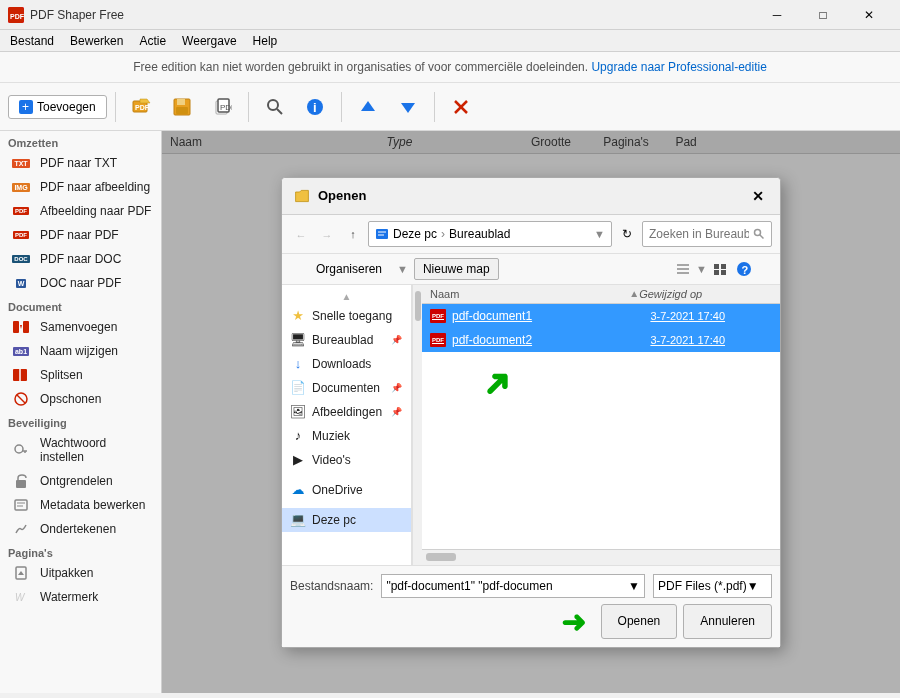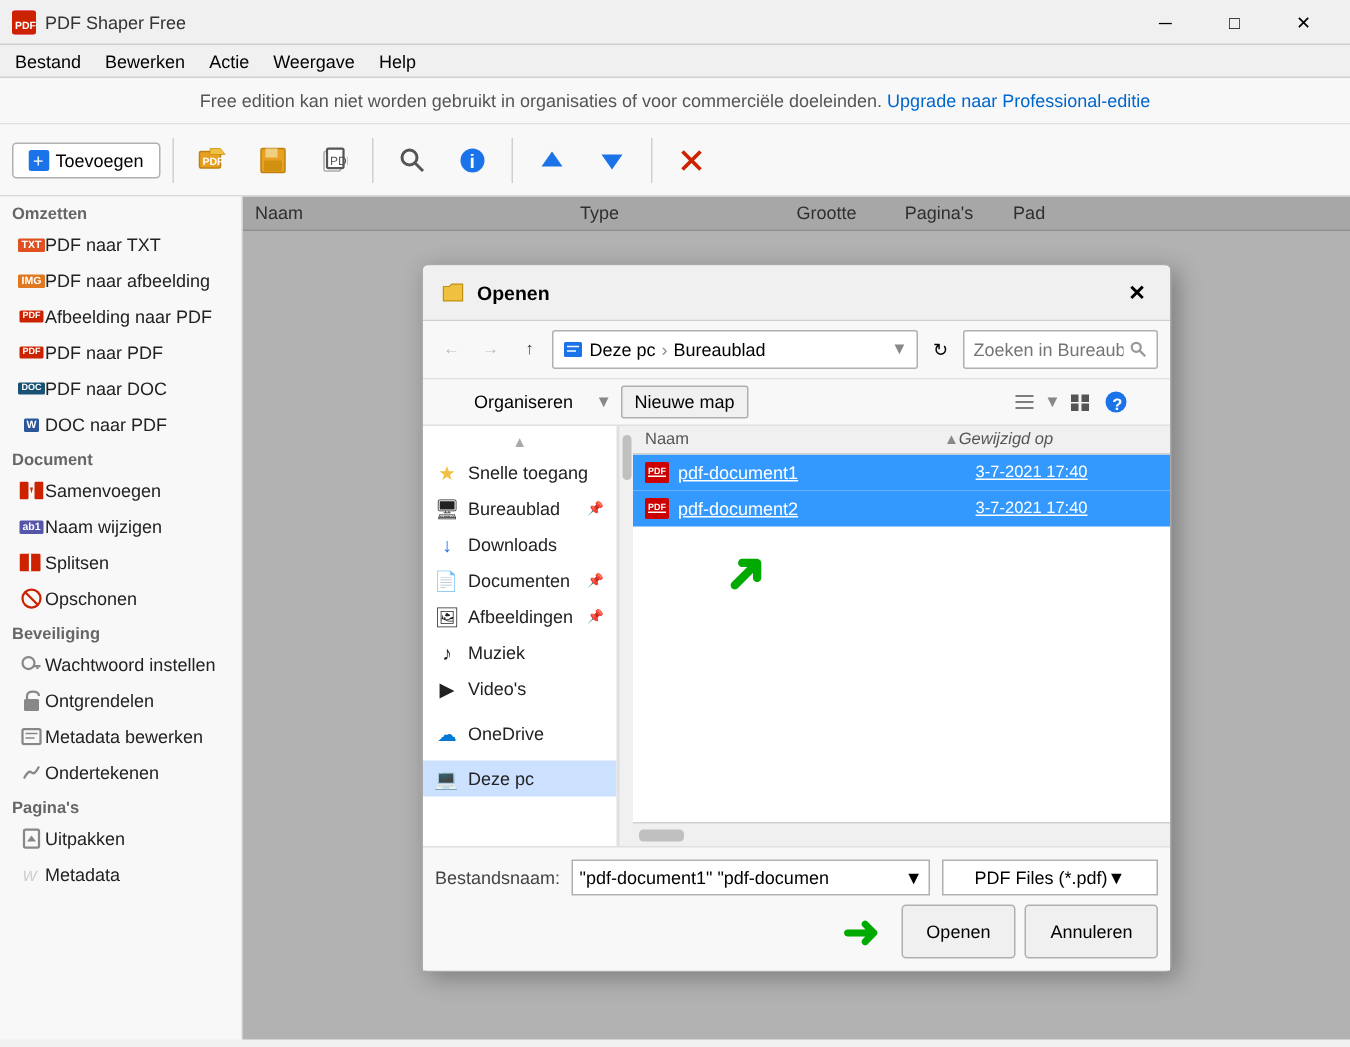--- a/index.html
+++ b/index.html
@@ -25,28 +25,28 @@
     .tool-btn { width: 36px; height: 36px; display: flex; align-items: center; justify-content: center; border: 1px solid transparent; border-radius: 3px; cursor: pointer; background: transparent; }
     .add-btn { display: flex; align-items: center; gap: 4px; padding: 4px 10px; border: 1px solid #b0b0b0; border-radius: 3px; background: white; cursor: pointer; font-size: 12px; }
     .separator { width: 1px; height: 30px; background: #d0d0d0; margin: 0 4px; }
 
     
     .main { display: flex; height: calc(698px - 30px - 22px - 36px - 48px); }
 
     
     .sidebar { width: 162px; background: #f8f8f8; border-right: 1px solid #d0d0d0; overflow-y: auto; }
     .sidebar-section { font-size: 11px; color: #666; padding: 6px 8px 2px 8px; font-weight: 600; text-transform: none; }
-    .sidebar-item { display: flex; align-items: center; gap: 0; padding: 5px 8px 5px 12px; cursor: pointer; font-size: 12px; color: #222; }
+    .sidebar-item { display: flex; align-items: center; gap: 10px; padding: 5px 8px 5px 12px; cursor: pointer; font-size: 12px; color: #222; }
     .sidebar-item-icon { width: 18px; height: 14px; display: flex; align-items: center; justify-content: center; font-size: 10px; flex-shrink: 0; }
 
     
     .content { flex: 1; background: white; position: relative; }
     .table-header { display: flex; align-items: center; padding: 4px 8px; background: #f0f0f0; border-bottom: 1px solid #d0d0d0; font-size: 12px; color: #444; }
     .col-naam { flex: 3; }
-    .col-type { flex: 2; }
+    .col-type { flex: 2; font-style: italic; }
     .col-grootte { flex: 1; }
     .col-paginas { flex: 1; }
     .col-pad { flex: 3; }
 
     
     .overlay { position: absolute; top: 0; left: 0; right: 0; bottom: 0; background: rgba(0,0,0,0.3); z-index: 10; display: flex; align-items: center; justify-content: center; }
     .dialog { width: 500px; background: white; border: 1px solid #aaa; box-shadow: 4px 4px 16px rgba(0,0,0,0.3); border-radius: 4px; display: flex; flex-direction: column; }
     .dialog-title { background: #f0f0f0; padding: 8px 12px; font-size: 13px; font-weight: 600; display: flex; align-items: center; justify-content: space-between; border-bottom: 1px solid #d0d0d0; border-radius: 4px 4px 0 0; }
     .dialog-close { cursor: pointer; font-size: 14px; width: 20px; height: 20px; display: flex; align-items: center; justify-content: center; }
 
@@ -88,21 +88,21 @@
     .file-item-date { flex: 2; font-size: 11px; margin-left: 16px; }
 
     
     .h-scrollbar { height: 16px; background: #f0f0f0; border-top: 1px solid #d0d0d0; display: flex; align-items: center; padding: 0 4px; }
 
     
     .dialog-bottom { padding: 8px; border-top: 1px solid #e0e0e0; background: #f8f8f8; }
     .filename-row { display: flex; align-items: center; gap: 8px; margin-bottom: 6px; }
     .filename-label { font-size: 12px; color: #444; white-space: nowrap; }
     .filename-input { flex: 1; height: 24px; border: 1px solid #b0b0b0; padding: 0 4px; font-size: 12px; display: flex; align-items: center; justify-content: space-between; background: white; cursor: pointer; }
-    .filetype-select { width: 144px; height: 24px; border: 1px solid #b0b0b0; padding: 0 4px; font-size: 12px; display: flex; align-items: center; justify-content: center; background: white; cursor: pointer; }
+    .filetype-select { width: 119px; height: 24px; border: 1px solid #b0b0b0; padding: 0 4px; font-size: 12px; display: flex; align-items: center; justify-content: flex-start; background: white; cursor: pointer; }
     .dialog-actions { display: flex; justify-content: flex-end; gap: 6px; }
     .btn-primary { padding: 4px 16px; background: #f0f0f0; border: 1px solid #b0b0b0; border-radius: 3px; font-size: 12px; cursor: pointer; }
     .btn-cancel { padding: 4px 16px; background: #f0f0f0; border: 1px solid #b0b0b0; border-radius: 3px; font-size: 12px; cursor: pointer; }
 
     
     .pdf-icon { width: 16px; height: 14px; background: #cc0000; border-radius: 1px; display: flex; align-items: center; justify-content: center; color: white; font-size: 6px; font-weight: bold; }
   </style>
 </head>
 <body>
 
@@ -324,21 +324,21 @@
           </svg>
         </div>
       <span>Uitpakken</span>
     </div>
     <div class="sidebar-item">
       <div class="sidebar-item-icon">
           <svg width="14" height="12" viewBox="0 0 14 12">
             <text x="1" y="10" font-size="10" fill="#ccc" font-style="italic">W</text>
           </svg>
         </div>
-      <span>Metadata</span>
+      <span>Watermerk</span>
     </div>
   </div>
 
   <div class="content">
     <div class="table-header">
       <span class="col-naam">Naam</span>
       <span class="col-type">Type</span>
       <span class="col-grootte">Grootte</span>
       <span class="col-paginas">Pagina's</span>
       <span class="col-pad">Pad</span>

